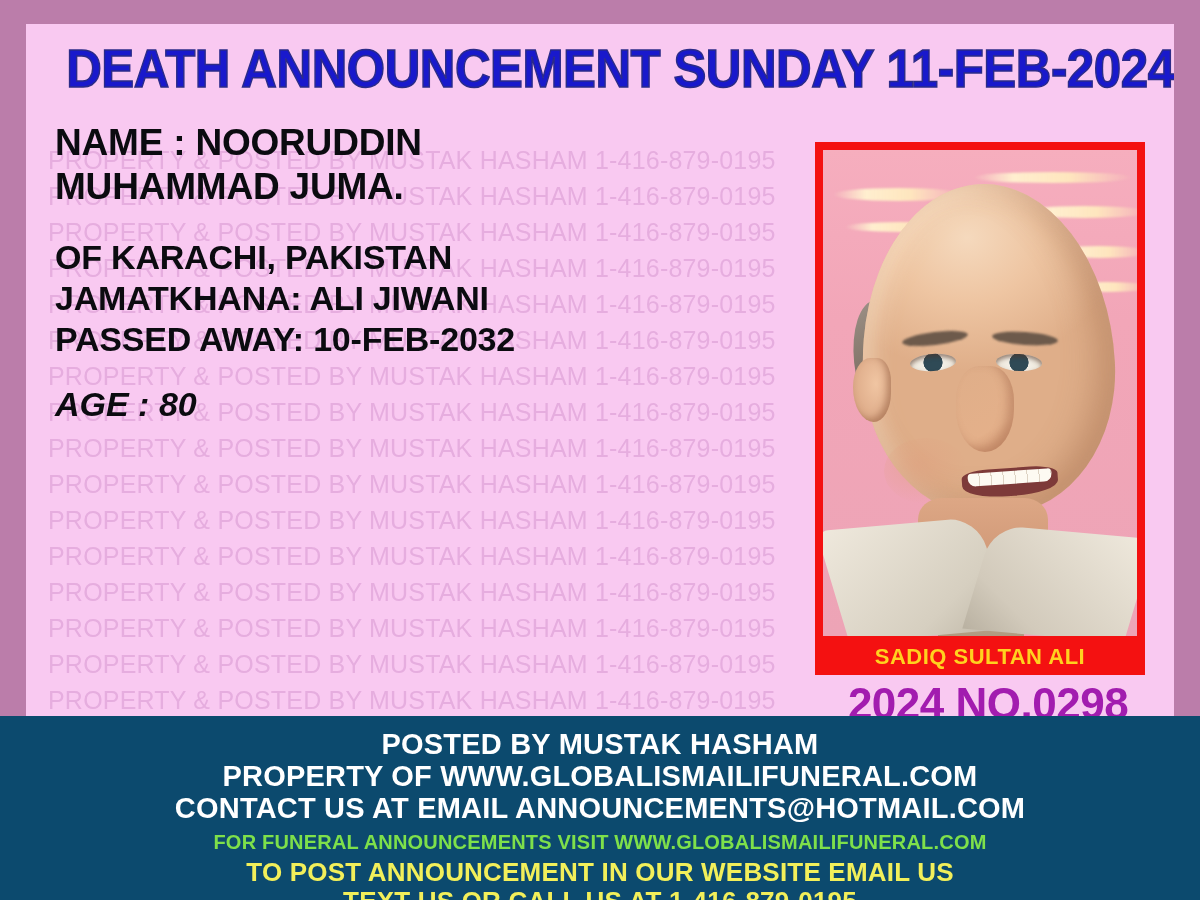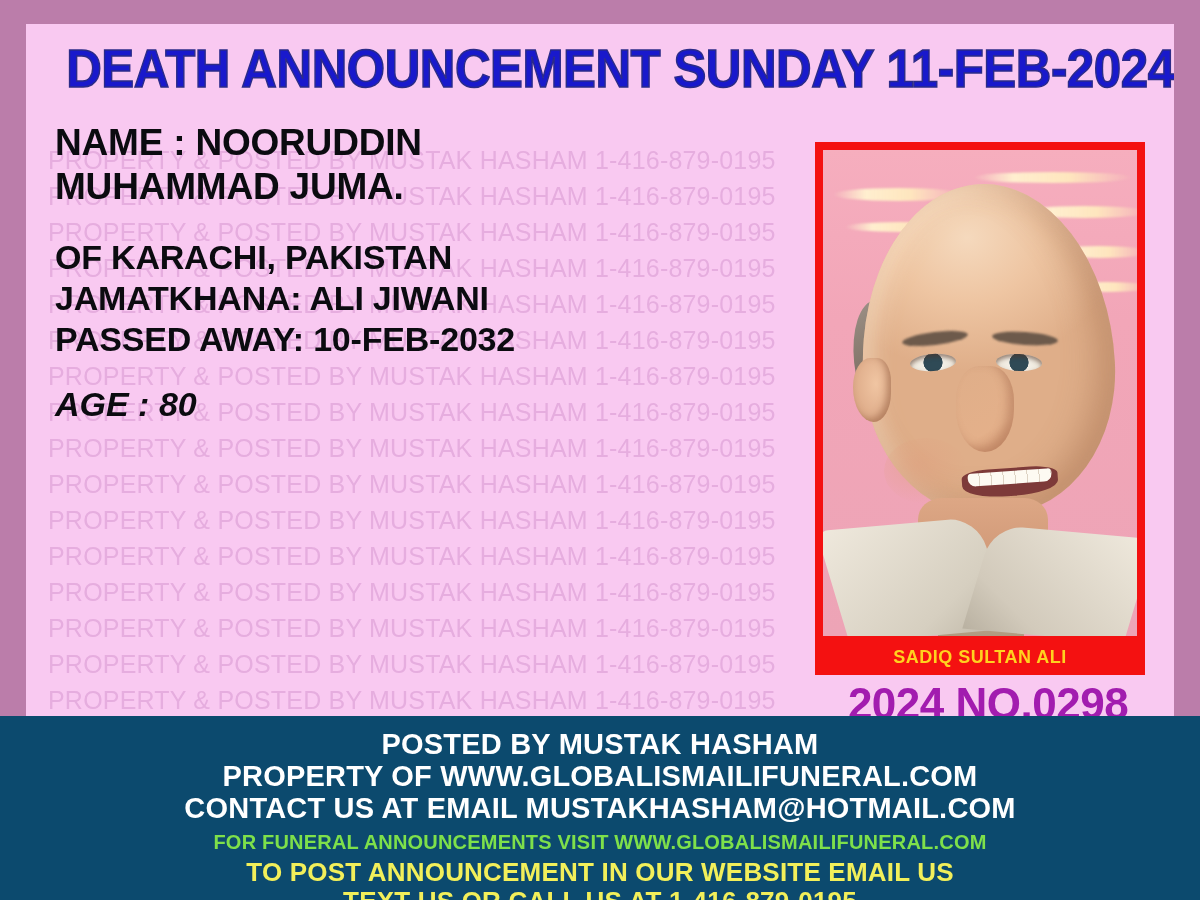--- a/index.html
+++ b/index.html
@@ -234,21 +234,21 @@
     background:linear-gradient(180deg,#cbb79d,#b09a80);
     border-radius:40% 40% 0 0;
   }
   #photo-caption {
     position:absolute;
     left:8px; right:8px; bottom:3px;
     height:30px;
     line-height:30px;
     text-align:center;
     color:#ffd21f;
-    font-size:18px;
+    font-size:22px;
     font-weight:bold;
     letter-spacing:.5px;
     background:#f41111;
     z-index:5;
   }
 
   
   #refnum {
     position:absolute;
     left:789px; top:655px;
@@ -362,19 +362,19 @@
       <div id="photo-caption">SADIQ SULTAN ALI</div>
     </div>
 
     <div id="refnum">2024 NO.0298</div>
 
   </div>
 
   <div id="footer">
     <div class="f-line f1">POSTED BY MUSTAK HASHAM</div>
     <div class="f-line f2">PROPERTY OF WWW.GLOBALISMAILIFUNERAL.COM</div>
-    <div class="f-line f3">CONTACT US AT EMAIL MUSTAKHASHAM@HOTMAIL.COM</div>
+    <div class="f-line f3">CONTACT US AT EMAIL ANNOUNCEMENTS@HOTMAIL.COM</div>
     <div class="f-line f4">FOR FUNERAL ANNOUNCEMENTS VISIT WWW.GLOBALISMAILIFUNERAL.COM</div>
     <div class="f-line f5">TO POST ANNOUNCEMENT IN OUR WEBSITE EMAIL US</div>
     <div class="f-line f6">TEXT US OR CALL US AT 1-416-879-0195</div>
   </div>
 
 </div>
 
 </body></html>

